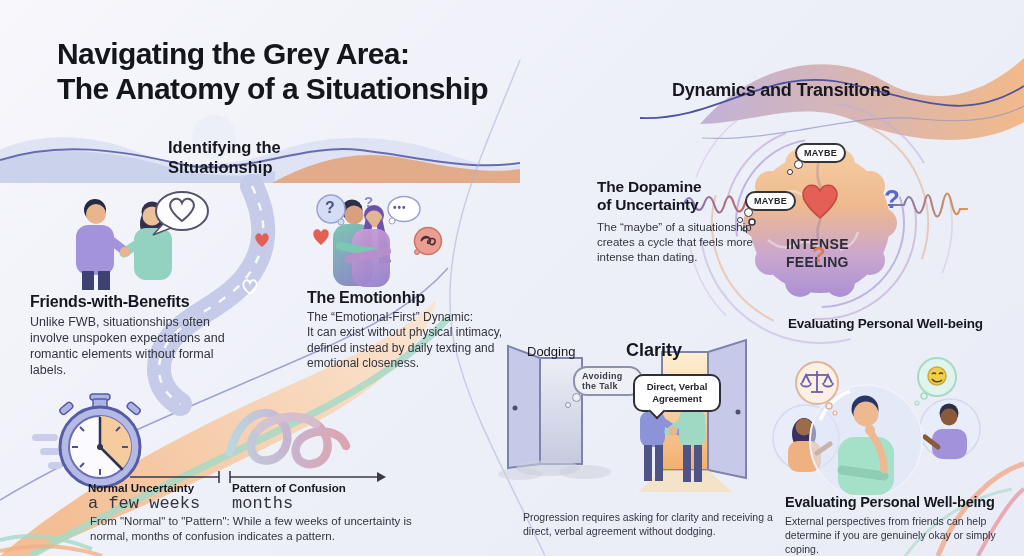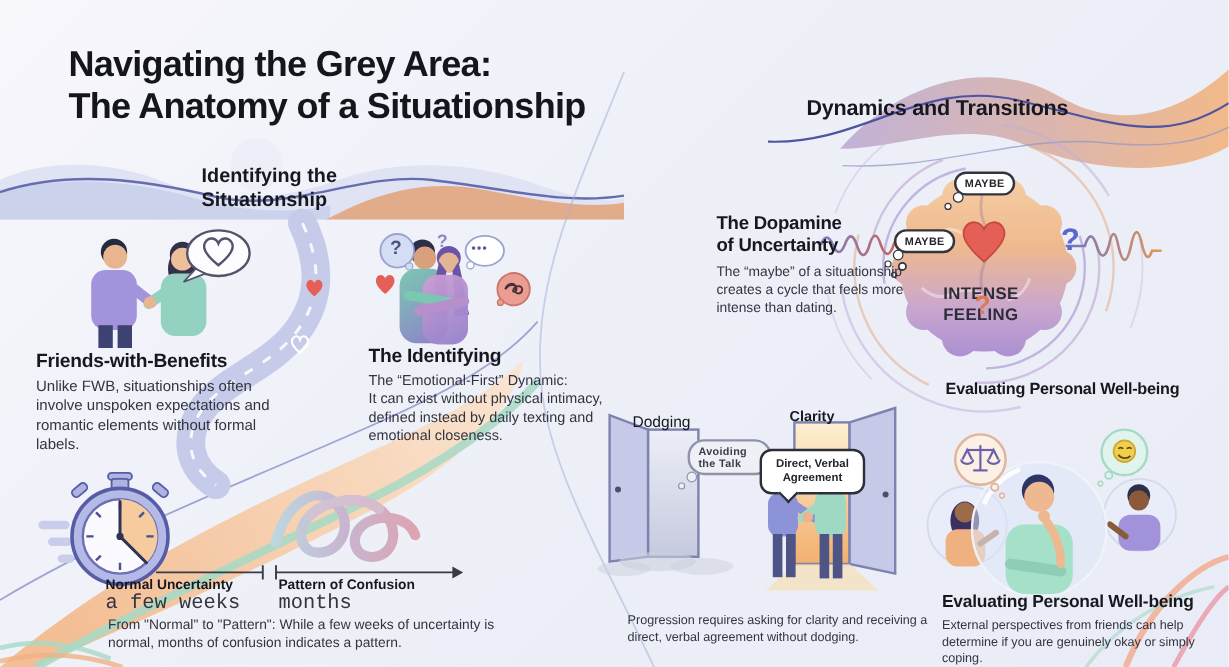--- a/index.html
+++ b/index.html
@@ -310,41 +310,41 @@
   <div>The Anatomy of a Situationship</div>
 </div>
 
 <div class="abs h2" style="left:672px;top:80px;">Dynamics and Transitions</div>
 
 <div class="abs center" style="left:168px;top:138px;width:164px;font-size:16.5px;font-weight:bold;line-height:1.2;color:#17181f;">Identifying the Situationship</div>
 
 <div class="abs h3" style="left:30px;top:293px;">Friends-with-Benefits</div>
 <div class="abs body-txt" style="left:30px;top:314px;width:215px;">Unlike FWB, situationships often involve unspoken expectations and romantic elements without formal labels.</div>
 
-<div class="abs h3" style="left:307px;top:289px;">The Identifying</div>
+<div class="abs h3" style="left:307px;top:289px;">The Emotionhip</div>
 <div class="abs body-txt pre" style="left:307px;top:310px;width:222px;font-size:12px;">The “Emotional-First” Dynamic:
 It can exist without physical intimacy, defined instead by daily texting and emotional closeness.</div>
 
 <div class="abs h4" style="left:597px;top:178px;width:118px;">The Dopamine of Uncertainty</div>
 <div class="abs body-sm" style="left:597px;top:220px;width:170px;">The “maybe” of a situationship creates a cycle that feels more intense than dating.</div>
 
 <div class="cloud" style="left:795px;top:143px;">MAYBE</div>
 <div class="cloud" style="left:745px;top:191px;">MAYBE</div>
 <div class="abs center" style="left:786px;top:236px;width:72px;font-size:14px;font-weight:bold;line-height:1.25;letter-spacing:.3px;color:#2c2d38;">INTENSE FEELING</div>
 <div class="qmark" style="left:884px;top:184px;font-size:26px;color:#5b67cc;">?</div>
 <div class="qmark" style="left:812px;top:242px;font-size:22px;color:#e0784f;">?</div>
 
 <div class="qmark" style="left:325px;top:199px;font-size:16px;color:#4d5380;">?</div>
 <div class="qmark" style="left:364px;top:193px;font-size:15px;color:#8d89c2;">?</div>
 <div class="qmark" style="left:393px;top:202px;font-size:10px;color:#585d89;letter-spacing:1px;">•••</div>
 
 <div class="abs h5" style="left:788px;top:316px;">Evaluating Personal Well-being</div>
 
 <div class="abs center" style="left:527px;top:344px;width:70px;font-size:13px;font-weight:normal;color:#17181f;">Dodging</div>
-<div class="abs center" style="left:658px;top:340px;width:70px;font-size:12px;font-weight:bold;color:#17181f;">Clarity</div>
+<div class="abs center" style="left:626px;top:340px;width:70px;font-size:18px;font-weight:bold;color:#17181f;">Clarity</div>
 <div class="cloud grey center" style="left:573px;top:366px;width:52px;">Avoiding the Talk</div>
 <div class="speech" style="left:633px;top:374px;width:76px;">Direct, Verbal Agreement</div>
 
 <div class="abs body-xs" style="left:523px;top:511px;width:270px;">Progression requires asking for clarity and receiving a direct, verbal agreement without dodging.</div>
 
 <div class="abs" style="left:785px;top:494px;font-size:14.5px;font-weight:bold;color:#17181f;letter-spacing:-0.2px;">Evaluating Personal Well-being</div>
 <div class="abs body-xs" style="left:785px;top:515px;width:232px;">External perspectives from friends can help determine if you are genuinely okay or simply coping.</div>
 
 <div class="abs center" style="left:88px;top:482px;width:150px;">
   <div class="tl-label">Normal Uncertainty</div>

